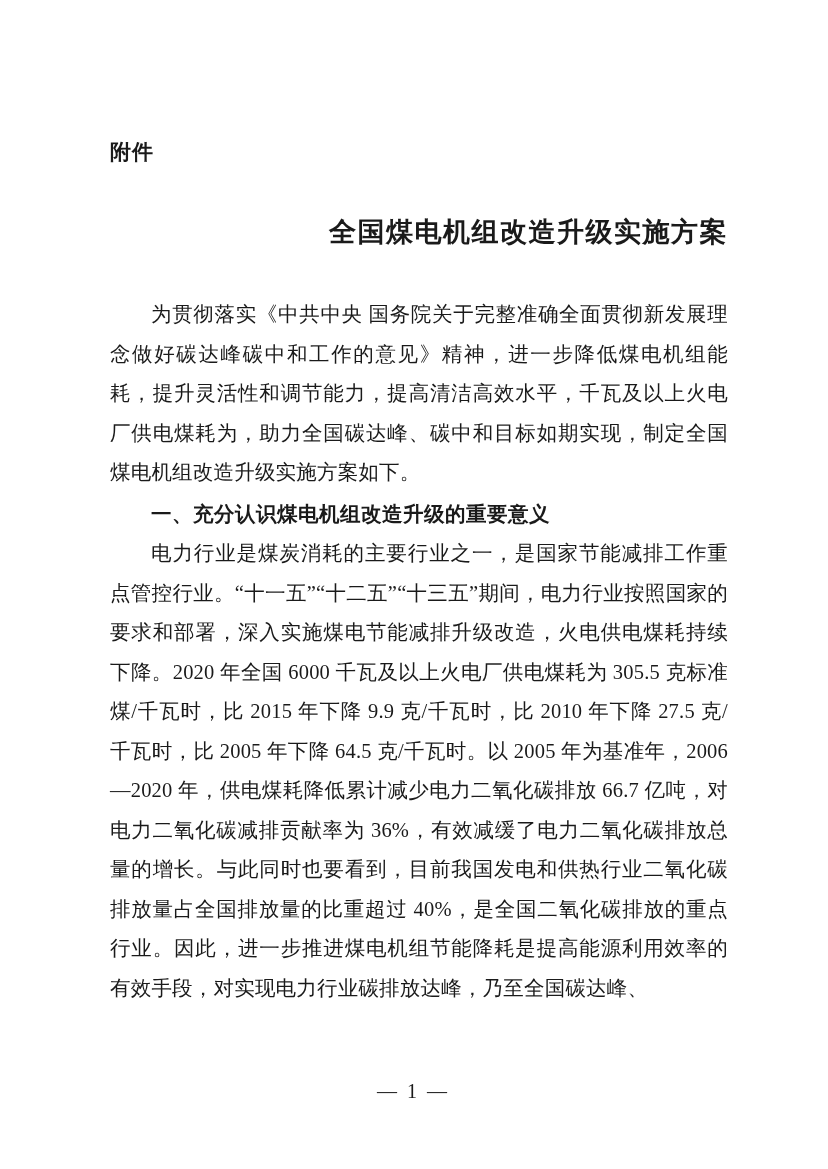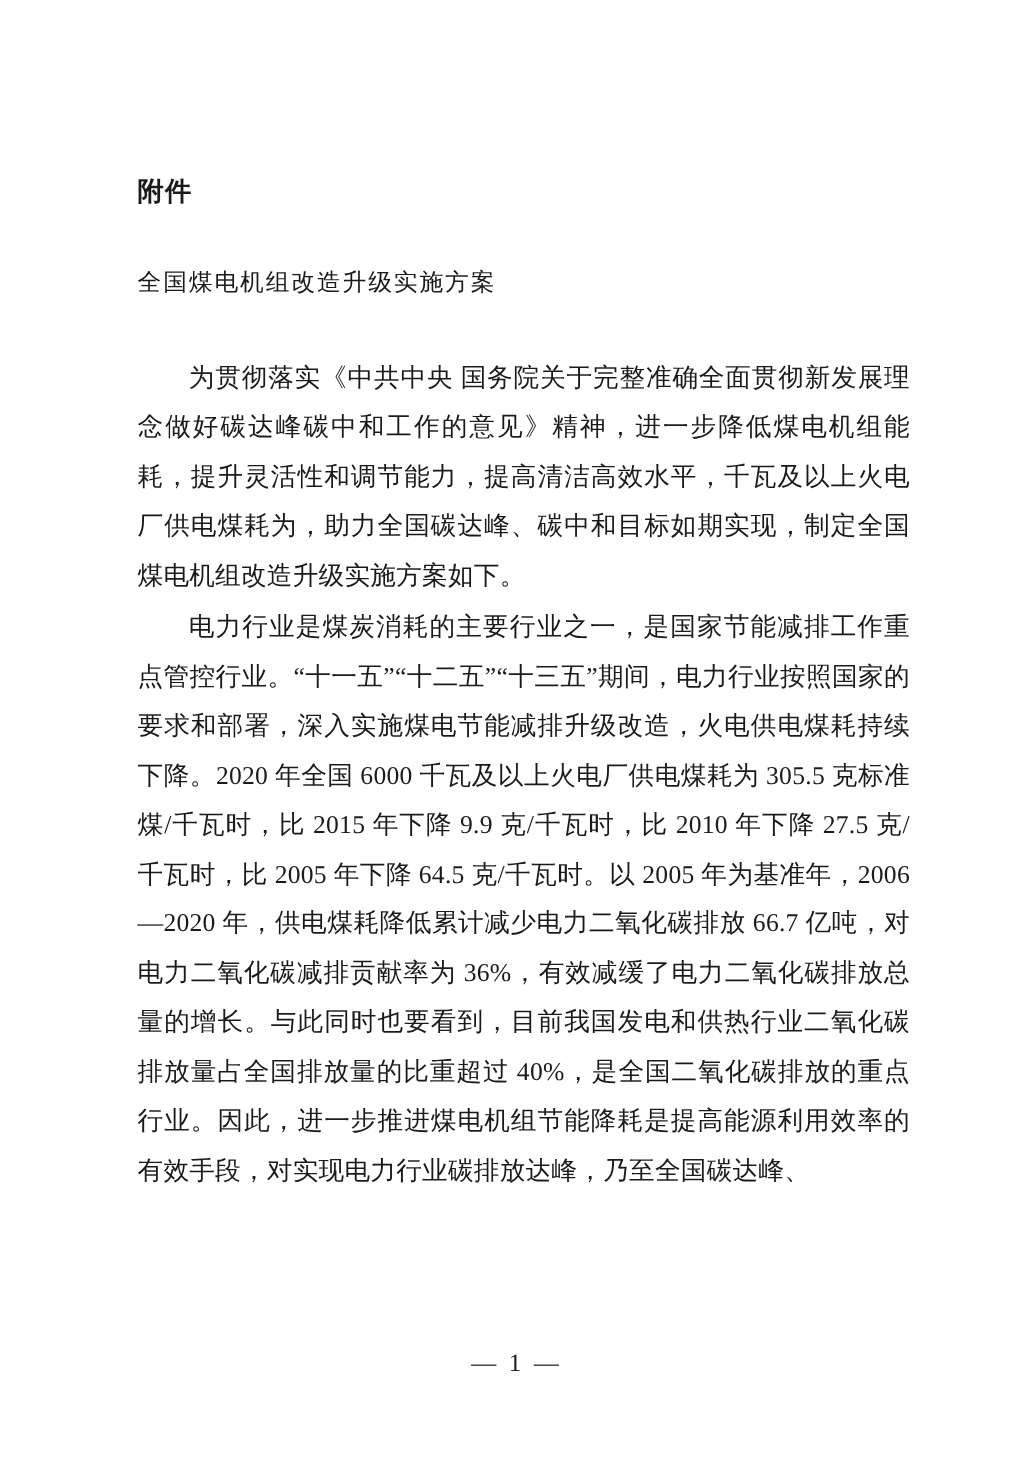--- a/index.html
+++ b/index.html
@@ -22,26 +22,26 @@
     height: 1169px;
     box-sizing: border-box;
     padding: 140px 100px 60px 110px;
   }
   .attachment-label {
     font-size: 21px;
     font-weight: bold;
     letter-spacing: 1px;
     margin: 0 0 46px 0;
     line-height: 1.3;
-    font-family: Liberation Serif, serif;
+    font-family: Liberation Mono, monospace;
   }
   .doc-title {
-    text-align: left;
-    font-size: 19px;
-    font-weight: normal;
+    text-align: right;
+    font-size: 27px;
+    font-weight: bold;
     letter-spacing: 1.5px;
     margin: 0 0 44px 0;
     line-height: 1.4;
     font-family: "DejaVu Sans", "Liberation Sans", sans-serif;
   }
   p.body-par {
     font-size: 20.5px;
     line-height: 39.5px;
     text-align: justify;
     text-justify: inter-ideograph;
@@ -76,20 +76,21 @@
 <body>
 
 <div class="page">
 
   <div class="attachment-label">附件</div>
 
   <div class="doc-title">全国煤电机组改造升级实施方案</div>
 
   <p class="body-par">为贯彻落实《中共中央 国务院关于完整准确全面贯彻新发展理念做好碳达峰碳中和工作的意见》精神，进一步降低煤电机组能耗，提升灵活性和调节能力，提高清洁高效水平，千瓦及以上火电厂供电煤耗为，助力全国碳达峰、碳中和目标如期实现，制定全国煤电机组改造升级实施方案如下。</p>
 
+  <h2 class="section-heading">一、充分认识煤电机组改造升级的重要意义</h2>
 
   <p class="body-par">电力行业是煤炭消耗的主要行业之一，是国家节能减排工作重点管控行业。“十一五”“十二五”“十三五”期间，电力行业按照国家的要求和部署，深入实施煤电节能减排升级改造，火电供电煤耗持续下降。2020 年全国 6000 千瓦及以上火电厂供电煤耗为 305.5 克标准煤/千瓦时，比 2015 年下降 9.9 克/千瓦时，比 2010 年下降 27.5 克/千瓦时，比 2005 年下降 64.5 克/千瓦时。以 2005 年为基准年，2006—2020 年，供电煤耗降低累计减少电力二氧化碳排放 66.7 亿吨，对电力二氧化碳减排贡献率为 36%，有效减缓了电力二氧化碳排放总量的增长。与此同时也要看到，目前我国发电和供热行业二氧化碳排放量占全国排放量的比重超过 40%，是全国二氧化碳排放的重点行业。因此，进一步推进煤电机组节能降耗是提高能源利用效率的有效手段，对实现电力行业碳排放达峰，乃至全国碳达峰、</p>
 
   <div class="page-number">
     <span>—</span><span class="num">1</span><span>—</span>
   </div>
 
 </div>
 
 </body></html>

